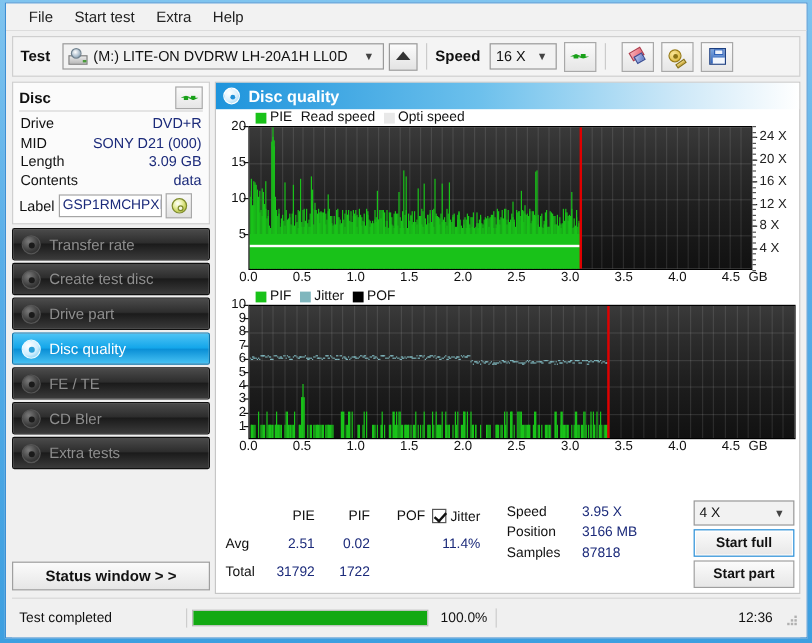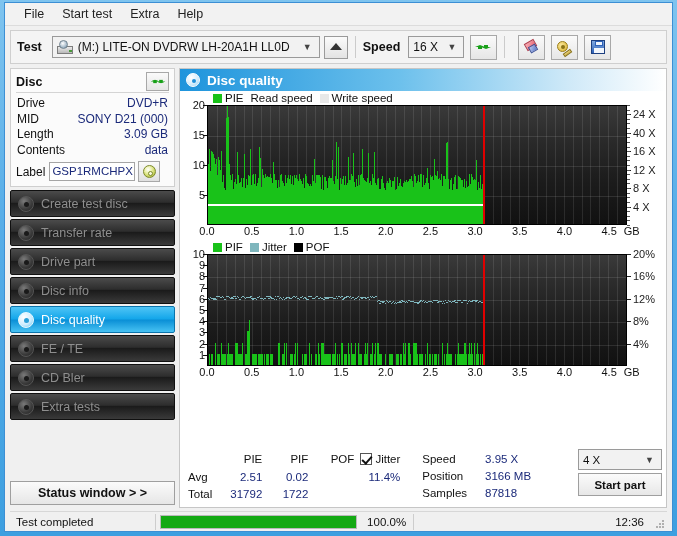--- a/index.html
+++ b/index.html
@@ -330,21 +330,21 @@
   .actions .combo { height: 21px; font-size: 11.5px; }
   .actbtn {
     height: 23px; border: 1px solid #9f9f9f;
     background: linear-gradient(180deg,#fbfbfb,#e7e7e7);
     display: flex; align-items: center; justify-content: center;
     font-size: 11.5px; color: #111; font-weight: bold;
   }
   .actbtn.focused { border: 1px solid #2a8fd8; box-shadow: inset 0 0 0 1px #ffffff; }
   
   .statusbar {
-    height: 20px; flex: 0 0 auto; display: flex; align-items: center;
+    height: 33px; flex: 0 0 auto; display: flex; align-items: center;
     border-top: 1px solid #d7d7d7; background: #f0f0f0;
     margin: 3px 0 0 0;
   }
   .sb-cell { font-size: 11.5px; color: #111; padding: 0 6px; height: 22px; display: flex; align-items: center; }
   .sb-sep { width: 1px; height: 16px; background: #cdcdcd; }
   .progress-wrap {
     flex: 1 1 auto; height: 14px; border: 1px solid #b9b9b9; background: #fff;
     margin: 0 4px; position: relative; overflow: hidden;
   }
   .progress-fill { position: absolute; left: 0; top: 0; bottom: 0; background: #13a913; }
@@ -450,33 +450,29 @@
               <span class="label-input">GSP1RMCHPXI</span>
               <span class="label-btn">
                 <span class="cd-glyph"></span>
               </span>
             </div>
           </div>
 
           <div class="navlist">
             <div class="navbtn">
               <span class="nav-ico"></span>
+              <span>Transfer rate</span>
+            </div>
+            <div class="navbtn">
+              <span class="nav-ico"></span>
               <span>Create test disc</span>
             </div>
             <div class="navbtn">
               <span class="nav-ico"></span>
-              <span>Transfer rate</span>
-            </div>
-            <div class="navbtn">
-              <span class="nav-ico"></span>
               <span>Drive part</span>
-            </div>
-            <div class="navbtn">
-              <span class="nav-ico"></span>
-              <span>Disc info</span>
             </div>
             <div class="navbtn active">
               <span class="nav-ico"></span>
               <span>Disc quality</span>
             </div>
             <div class="navbtn">
               <span class="nav-ico"></span>
               <span>FE / TE</span>
             </div>
             <div class="navbtn">
@@ -505,21 +501,21 @@
               <div class="legend">
                 <span class="it">
                   <i class="sw" style="background:#19c219"></i>
                   <b style="font-weight:normal">PIE</b>
                 </span>
                 <span class="it">
                   <b style="font-weight:normal">Read speed</b>
                 </span>
                 <span class="it">
                   <i class="sw" style="background:#e8e8e8"></i>
-                  <b style="font-weight:normal">Write speed</b>
+                  <b style="font-weight:normal">Opti speed</b>
                 </span>
               </div>
               <div class="plotrow">
                 <div class="yaxis" id="pie-yaxis" style="height: 120px;">
                     <div class="t" style="top: 0px;">20</div>
                     <div class="tick" style="top: 0px;"></div>
                     <div class="t" style="top: 30px;">15</div>
                     <div class="tick" style="top: 30px;"></div>
                     <div class="t" style="top: 60px;">10</div>
                     <div class="tick" style="top: 60px;"></div>
@@ -1006,21 +1002,21 @@
                     <div class="bar" style="left: 65.286%; height: 34.7766px; width: 0.24%;"></div>
                     <div class="bar" style="left: 65.4389%; height: 38.1705px; width: 0.24%;"></div>
                     <div class="bar" style="left: 65.5918%; height: 39.5334px; width: 0.24%;"></div>
                     <div style="position: absolute; bottom: 0px; left: 0px; background: rgb(25, 194, 25); width: 65.7447%; height: 29.4px;"></div>
                     <div class="speedline" style="left: 0px; width: 65.7447%; bottom: 18.2308px;"></div>
                     <div class="redline" style="left: 65.7447%;"></div>
                   </div>
                 <div class="raxis" id="pie-raxis" style="height: 120px;">
                     <div class="t" style="top: 9.23077px;">24 X</div>
                     <div class="tk" style="top: 9.23077px;"></div>
-                    <div class="t" style="top: 27.6923px;">40 X</div>
+                    <div class="t" style="top: 27.6923px;">20 X</div>
                     <div class="tk" style="top: 27.6923px;"></div>
                     <div class="t" style="top: 46.1538px;">16 X</div>
                     <div class="tk" style="top: 46.1538px;"></div>
                     <div class="t" style="top: 64.6154px;">12 X</div>
                     <div class="tk" style="top: 64.6154px;"></div>
                     <div class="t" style="top: 83.0769px;">8 X</div>
                     <div class="tk" style="top: 83.0769px;"></div>
                     <div class="t" style="top: 101.538px;">4 X</div>
                     <div class="tk" style="top: 101.538px;"></div>
                     <div class="tk mn" style="top: 120px;"></div>
@@ -1611,32 +1607,20 @@
                     <div class="jitline" style="left: 63.7218%; width: 0.322864%; bottom: 63.5256px;"></div>
                     <div class="jitline" style="left: 63.9746%; width: 0.322864%; bottom: 62.5488px;"></div>
                     <div class="jitline" style="left: 64.2275%; width: 0.322864%; bottom: 63.609px;"></div>
                     <div class="jitline" style="left: 64.4804%; width: 0.322864%; bottom: 61.8989px;"></div>
                     <div class="jitline" style="left: 64.7332%; width: 0.322864%; bottom: 62.719px;"></div>
                     <div class="jitline" style="left: 64.9861%; width: 0.322864%; bottom: 63.0199px;"></div>
                     <div class="jitline" style="left: 65.239%; width: 0.322864%; bottom: 61.9066px;"></div>
                     <div class="jitline" style="left: 65.4918%; width: 0.322864%; bottom: 61.6405px;"></div>
                     <div class="redline" style="left: 65.7447%;"></div>
                   </div>
-                <div class="raxis" id="pif-raxis" style="height: 112px;">
-                    <div class="t" style="top: 0px;">20%</div>
-                    <div class="tk" style="top: 0px;"></div>
-                    <div class="t" style="top: 22.4px;">16%</div>
-                    <div class="tk" style="top: 22.4px;"></div>
-                    <div class="t" style="top: 44.8px;">12%</div>
-                    <div class="tk" style="top: 44.8px;"></div>
-                    <div class="t" style="top: 67.2px;">8%</div>
-                    <div class="tk" style="top: 67.2px;"></div>
-                    <div class="t" style="top: 89.6px;">4%</div>
-                    <div class="tk" style="top: 89.6px;"></div>
-                  </div>
               </div>
               <div class="xaxis" id="pif-xaxis">
                   <div class="t" style="left: 0%;">0.0</div>
                   <div class="t" style="left: 10.6383%;">0.5</div>
                   <div class="t" style="left: 21.2766%;">1.0</div>
                   <div class="t" style="left: 31.9149%;">1.5</div>
                   <div class="t" style="left: 42.5532%;">2.0</div>
                   <div class="t" style="left: 53.1915%;">2.5</div>
                   <div class="t" style="left: 63.8298%;">3.0</div>
                   <div class="t" style="left: 74.4681%;">3.5</div>
@@ -1693,20 +1677,21 @@
                 </tr>
               </tbody>
                 </table>
             </div>
 
             <div class="actions">
               <div class="combo">
                 <span>4 X</span>
                 <span class="caret">▼</span>
               </div>
+              <div class="actbtn focused">Start full</div>
               <div class="actbtn">Start part</div>
             </div>
           </div>
         </div>
       </div>
 
       <div class="statusbar">
         <div class="sb-cell" style="width:145px">Test completed</div>
         <div class="sb-sep"></div>
         <div class="progress-wrap">

